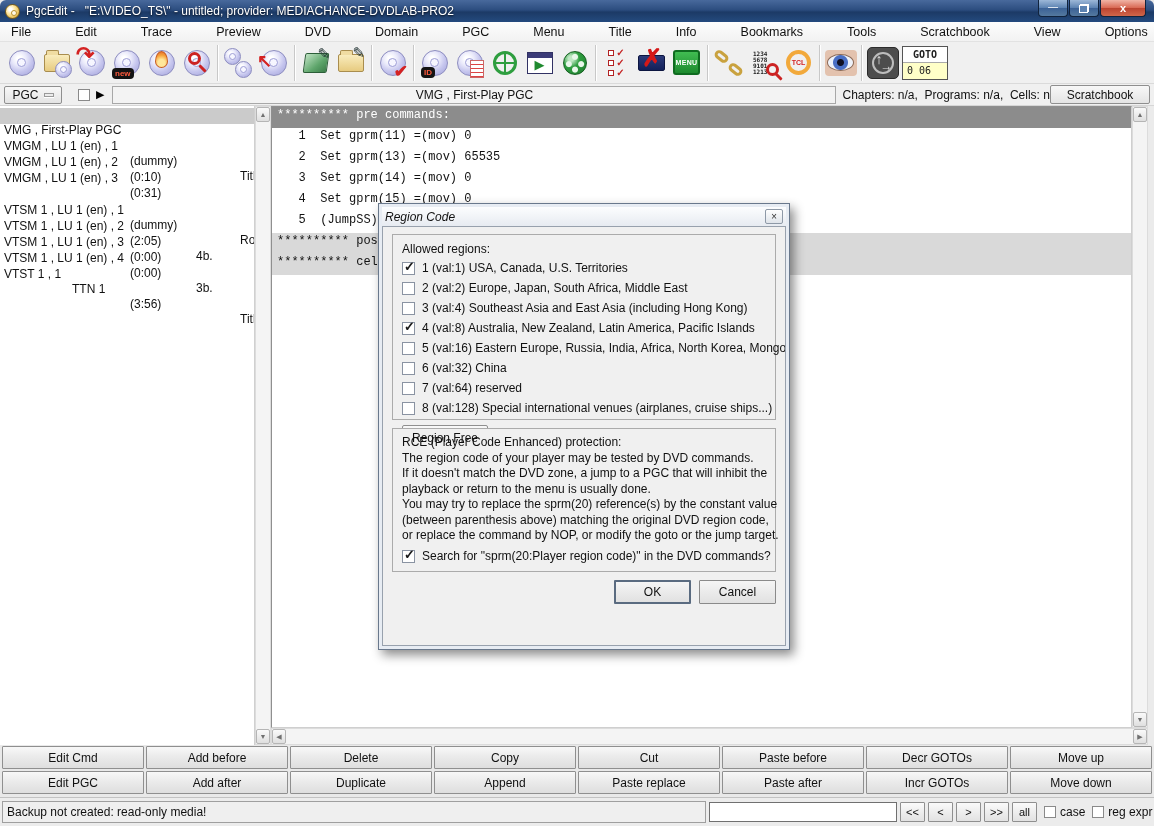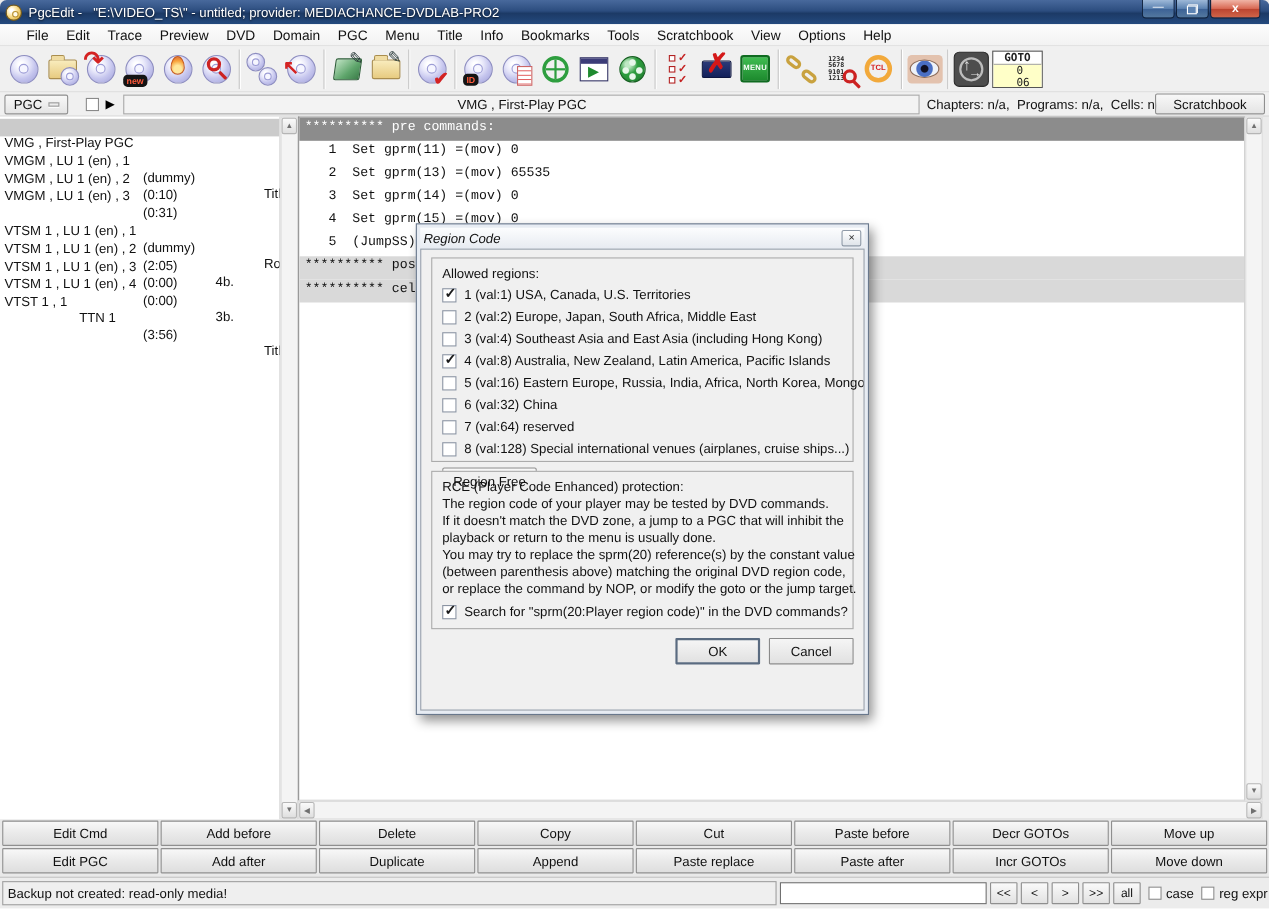--- a/index.html
+++ b/index.html
@@ -22,21 +22,21 @@
     background:linear-gradient(#9db8d8 0%,#5d83b2 48%,#3c6296 52%,#54799f 100%);}
   .wbtn.close {width:46px;background:linear-gradient(#f0b4a6 0%,#d96a55 48%,#bb4430 52%,#d0664a 100%);}
   .glyph-min {display:block;font-size:10px;line-height:10px;margin-top:-3px;}
   .glyph-restore {position:relative;width:10px;height:9px;display:block;}
   .glyph-restore::before {content:"";position:absolute;right:0;top:0;width:7px;height:6px;border:1px solid #fff;}
   .glyph-restore::after {content:"";position:absolute;left:0;bottom:0;width:7px;height:6px;border:1px solid #fff;background:#5d83b2;}
   .glyph-x {font-size:11px;line-height:11px;font-weight:bold;}
 
   
   .menubar {position:absolute;top:22px;left:0;right:0;height:20px;background:linear-gradient(#fdfdfd,#f2f2f2);
-    border-bottom:1px solid #e2e2e2;display:flex;align-items:center;padding-left:16px;}
+    border-bottom:1px solid #e2e2e2;display:flex;align-items:center;padding-left:3px;gap:28px;}
   .menu-item {padding:2px 8px;font-size:12.5px;cursor:default;}
 
   
   .toolbar {position:absolute;top:42px;left:0;right:0;height:42px;background:#f0f0f0;
     border-bottom:1px solid #dadada;display:flex;align-items:center;padding-left:4px;}
   .tile {width:35px;height:38px;position:relative;display:flex;align-items:center;justify-content:center;flex:none;}
   .tsep {width:1px;height:36px;background:#c8c8c8;margin:0 3px;flex:none;box-shadow:1px 0 0 #fff;}
   .disc {width:26px;height:26px;border-radius:50%;position:relative;flex:none;
     background:radial-gradient(circle at 38% 32%,#ffffff 0 10%,#e9e9fa 32%,#c6c6ee 58%,#9e9ed8 100%);
     border:1px solid #8d8dc0;}
@@ -83,21 +83,21 @@
     color:#d42222;font-weight:bold;font-size:7px;}
   .eye-tile {width:32px;height:26px;border-radius:4px;background:#e3c2ae;display:flex;align-items:center;justify-content:center;border:1px solid #c6a globalization;}
   .eye {width:27px;height:17px;border-radius:50%;border:1px solid #8a6a58;
     background:radial-gradient(circle at 50% 50%,#101022 0 3px,#4a6fc4 4px 7px,#eef2f9 8px 100%);}
   .goto-btn {width:32px;height:32px;background:#4d4d4d;border:1px solid #2b2b2b;border-radius:5px;position:relative;}
   .goto-ring {position:absolute;left:4px;top:4px;right:4px;bottom:4px;border:2px solid #bdbdbd;border-radius:50%;}
   .goto-a1 {position:absolute;left:8px;top:4px;color:#e0e0e0;font-size:14px;line-height:14px;}
   .goto-a2 {position:absolute;left:13px;top:12px;color:#e0e0e0;font-size:12px;line-height:12px;}
   .goto-counter {width:46px;height:34px;border:1px solid #555;background:#fff;display:flex;flex-direction:column;overflow:hidden;font-family:"DejaVu Sans Mono",monospace;margin-left:2px;}
   .gc-top {flex:1;display:flex;align-items:center;justify-content:center;font-size:10px;font-weight:bold;color:#222;}
-  .gc-bottom {flex:1;background:#ffffc8;display:flex;align-items:center;padding-left:21px;font-size:10px;border-top:1px solid #aaa;color:#222;}
+  .gc-bottom {flex:1;background:#ffffc8;display:flex;align-items:center;padding-left:4px;font-size:10px;border-top:1px solid #aaa;color:#222;}
 
   
   .pgcbar {position:absolute;top:84px;left:0;right:0;height:22px;background:#f0f0f0;border-bottom:1px solid #d6d6d6;
     display:flex;align-items:center;padding:0 4px;}
   .raised {background:linear-gradient(#f8f8f8,#e4e4e4);border:1px solid #8f8f8f;border-radius:2px;}
   .pgc-btn {width:58px;height:18px;display:flex;align-items:center;justify-content:center;gap:5px;font-size:12px;}
   .pgc-ind {width:10px;height:4px;background:#ececec;border:1px solid #9a9a9a;box-shadow:0 1px 0 #fff;flex:none;}
   .pgc-check {width:12px;height:12px;background:#fff;border:1px solid #8a8a8a;margin-left:16px;flex:none;}
   .pgc-play {margin-left:6px;font-size:11px;color:#000;}
   .pgc-current {margin-left:8px;width:724px;height:18px;border:1px solid #a8a8a8;background:#f3f3f3;

